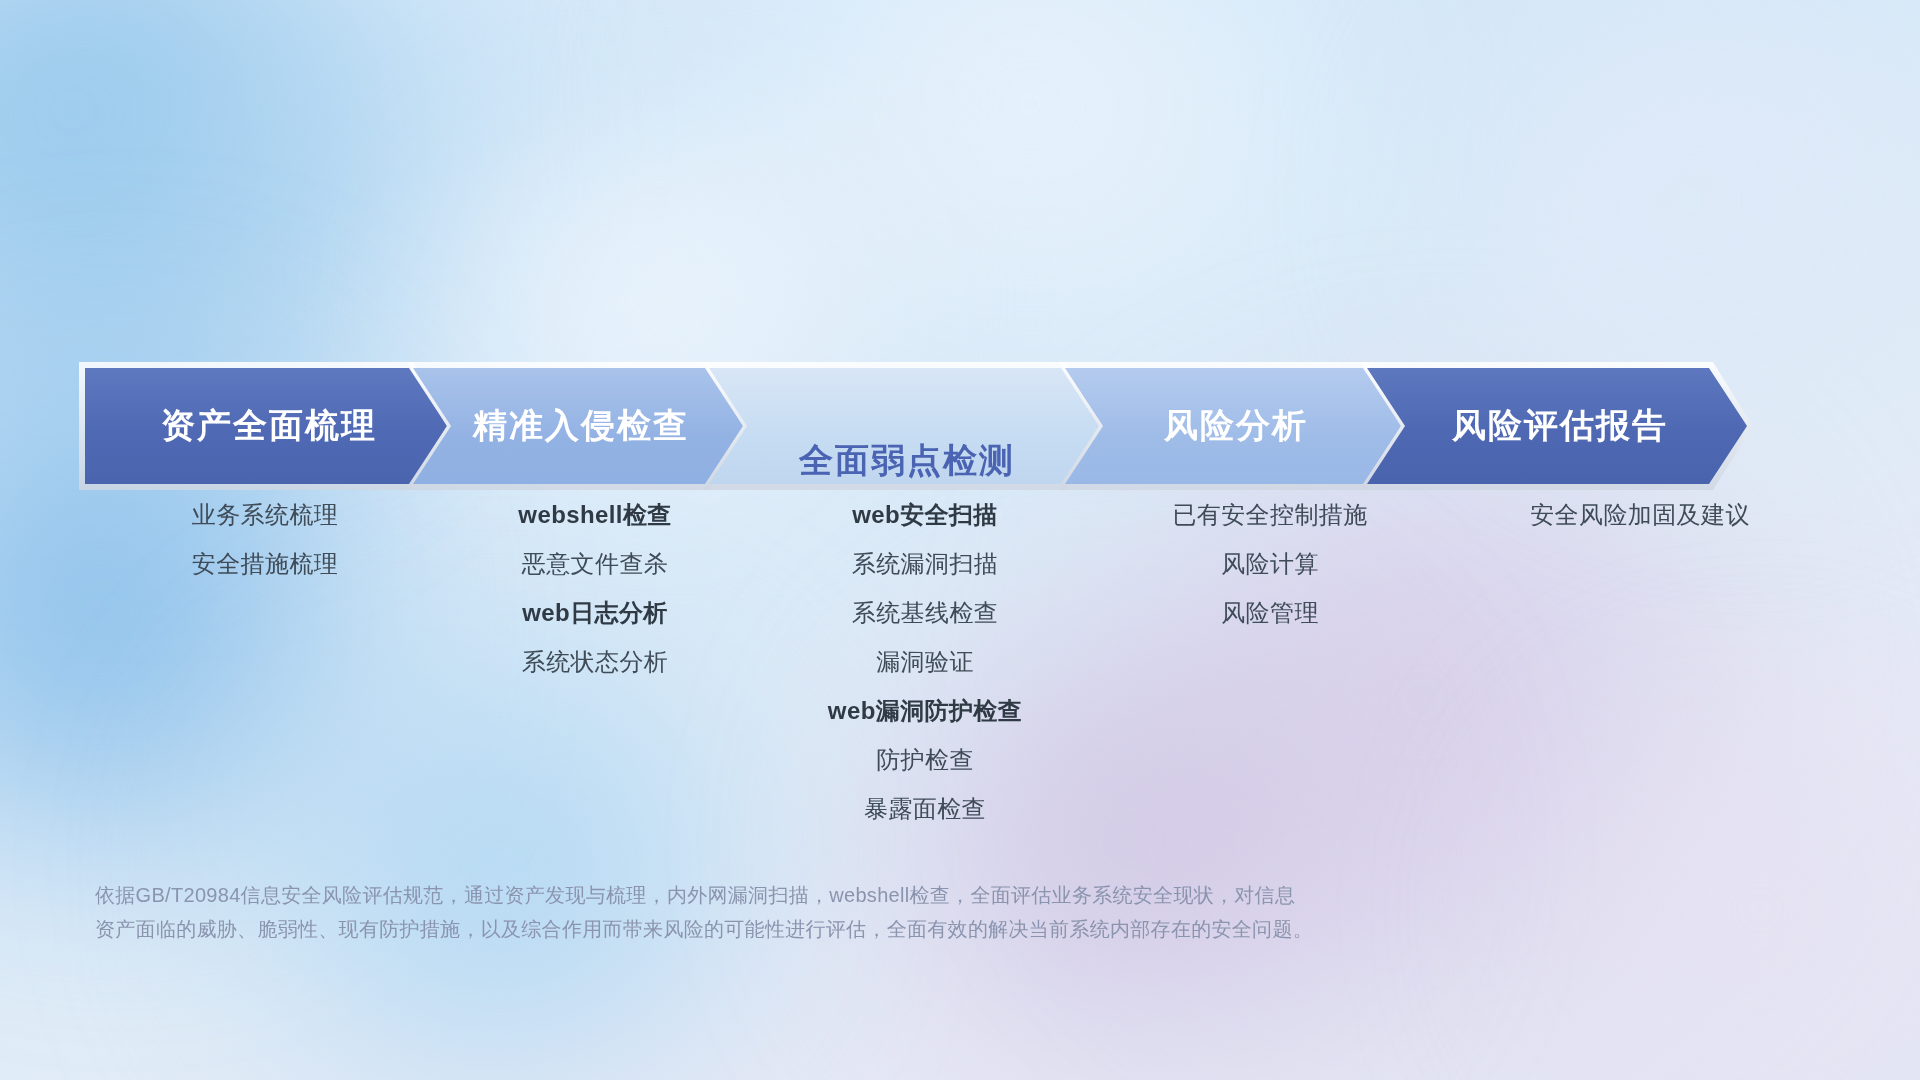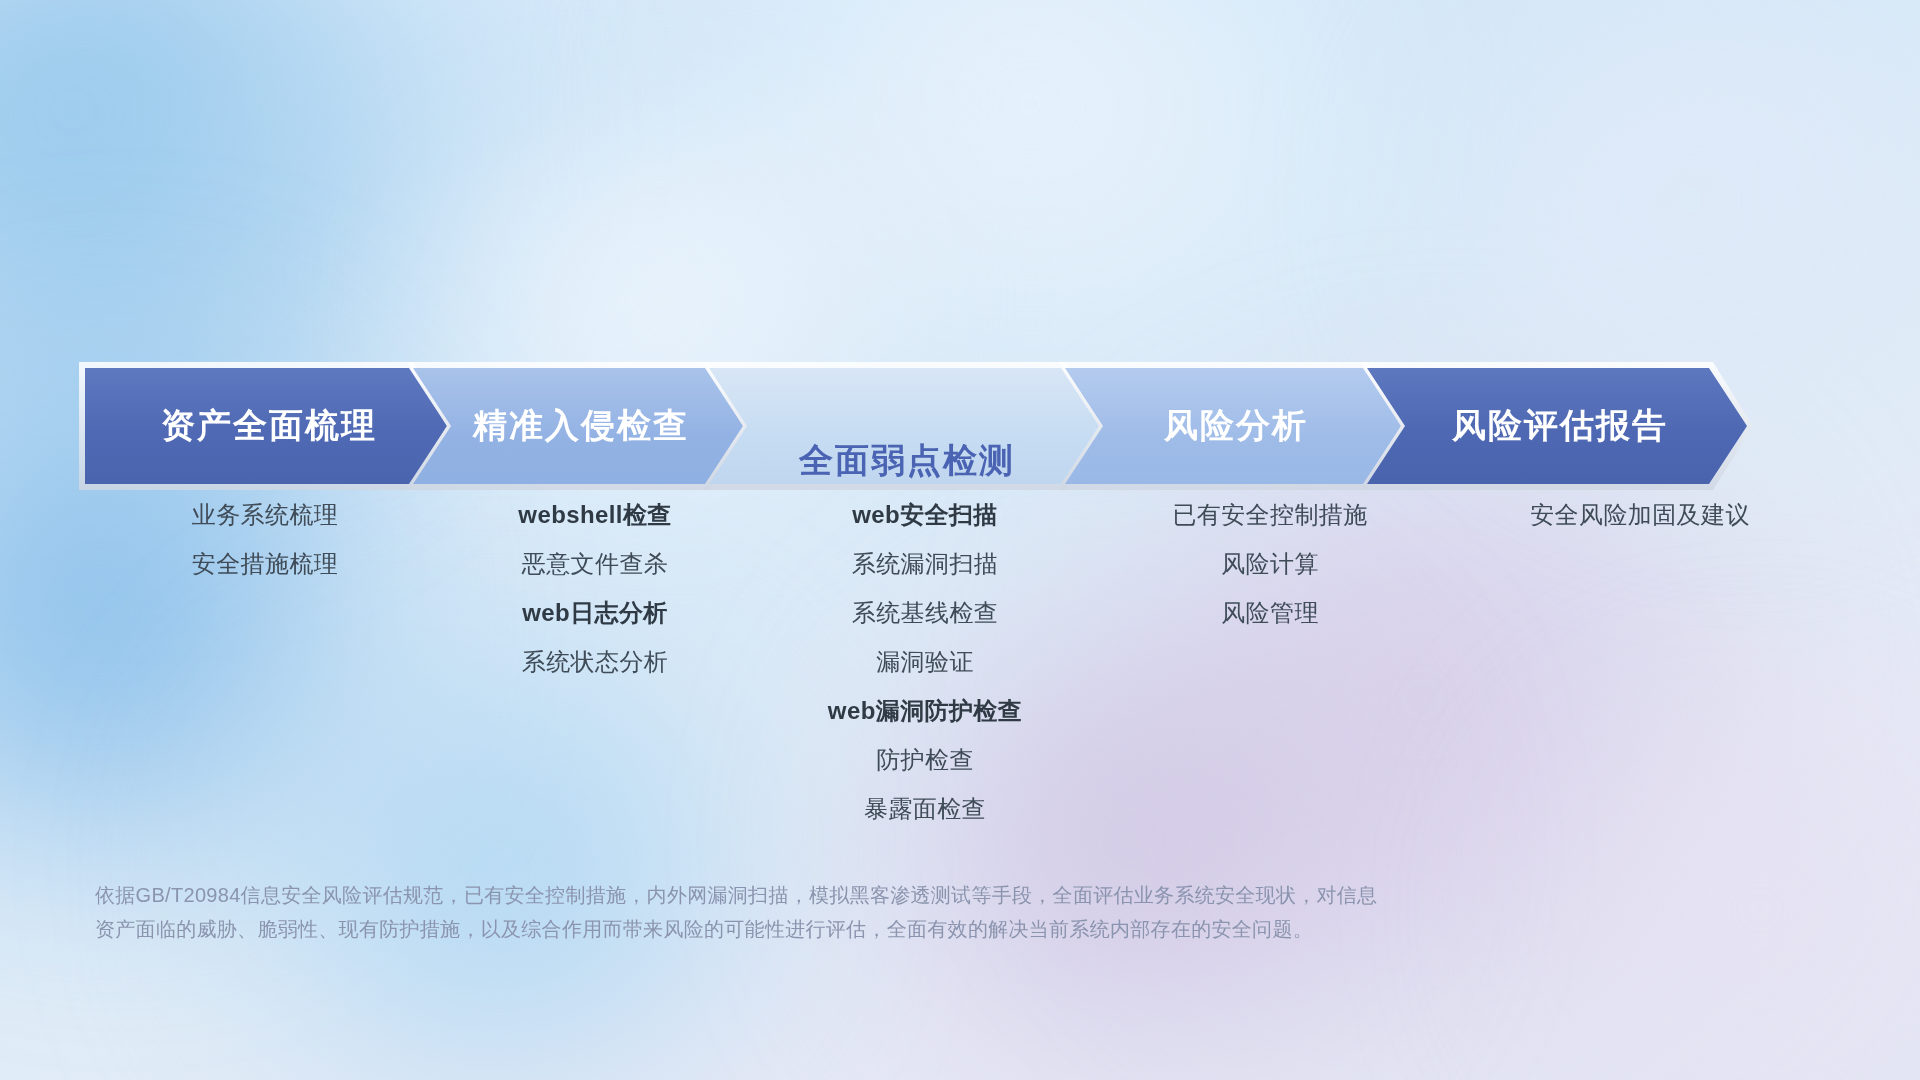--- a/index.html
+++ b/index.html
@@ -261,17 +261,17 @@
       <div class="item-line">风险管理</div>
     </div>
 
     <div class="col col-5">
       <div class="item-line">安全风险加固及建议</div>
     </div>
 
   </div>
 
   <div class="footer">
-    <div class="footer-line">依据GB/T20984信息安全风险评估规范，已有安全控制措施，内外网漏洞扫描，模拟黑客渗透测试等手段，全面评估业务系统安全现状，对信息</div>
+    <div class="footer-line">依据GB/T20984信息安全风险评估规范，通过资产发现与梳理，内外网漏洞扫描，webshell检查，全面评估业务系统安全现状，对信息</div>
     <div class="footer-line">资产面临的威胁、脆弱性、现有防护措施，以及综合作用而带来风险的可能性进行评估，全面有效的解决当前系统内部存在的安全问题。</div>
   </div>
 
 </div>
 
 </body></html>

